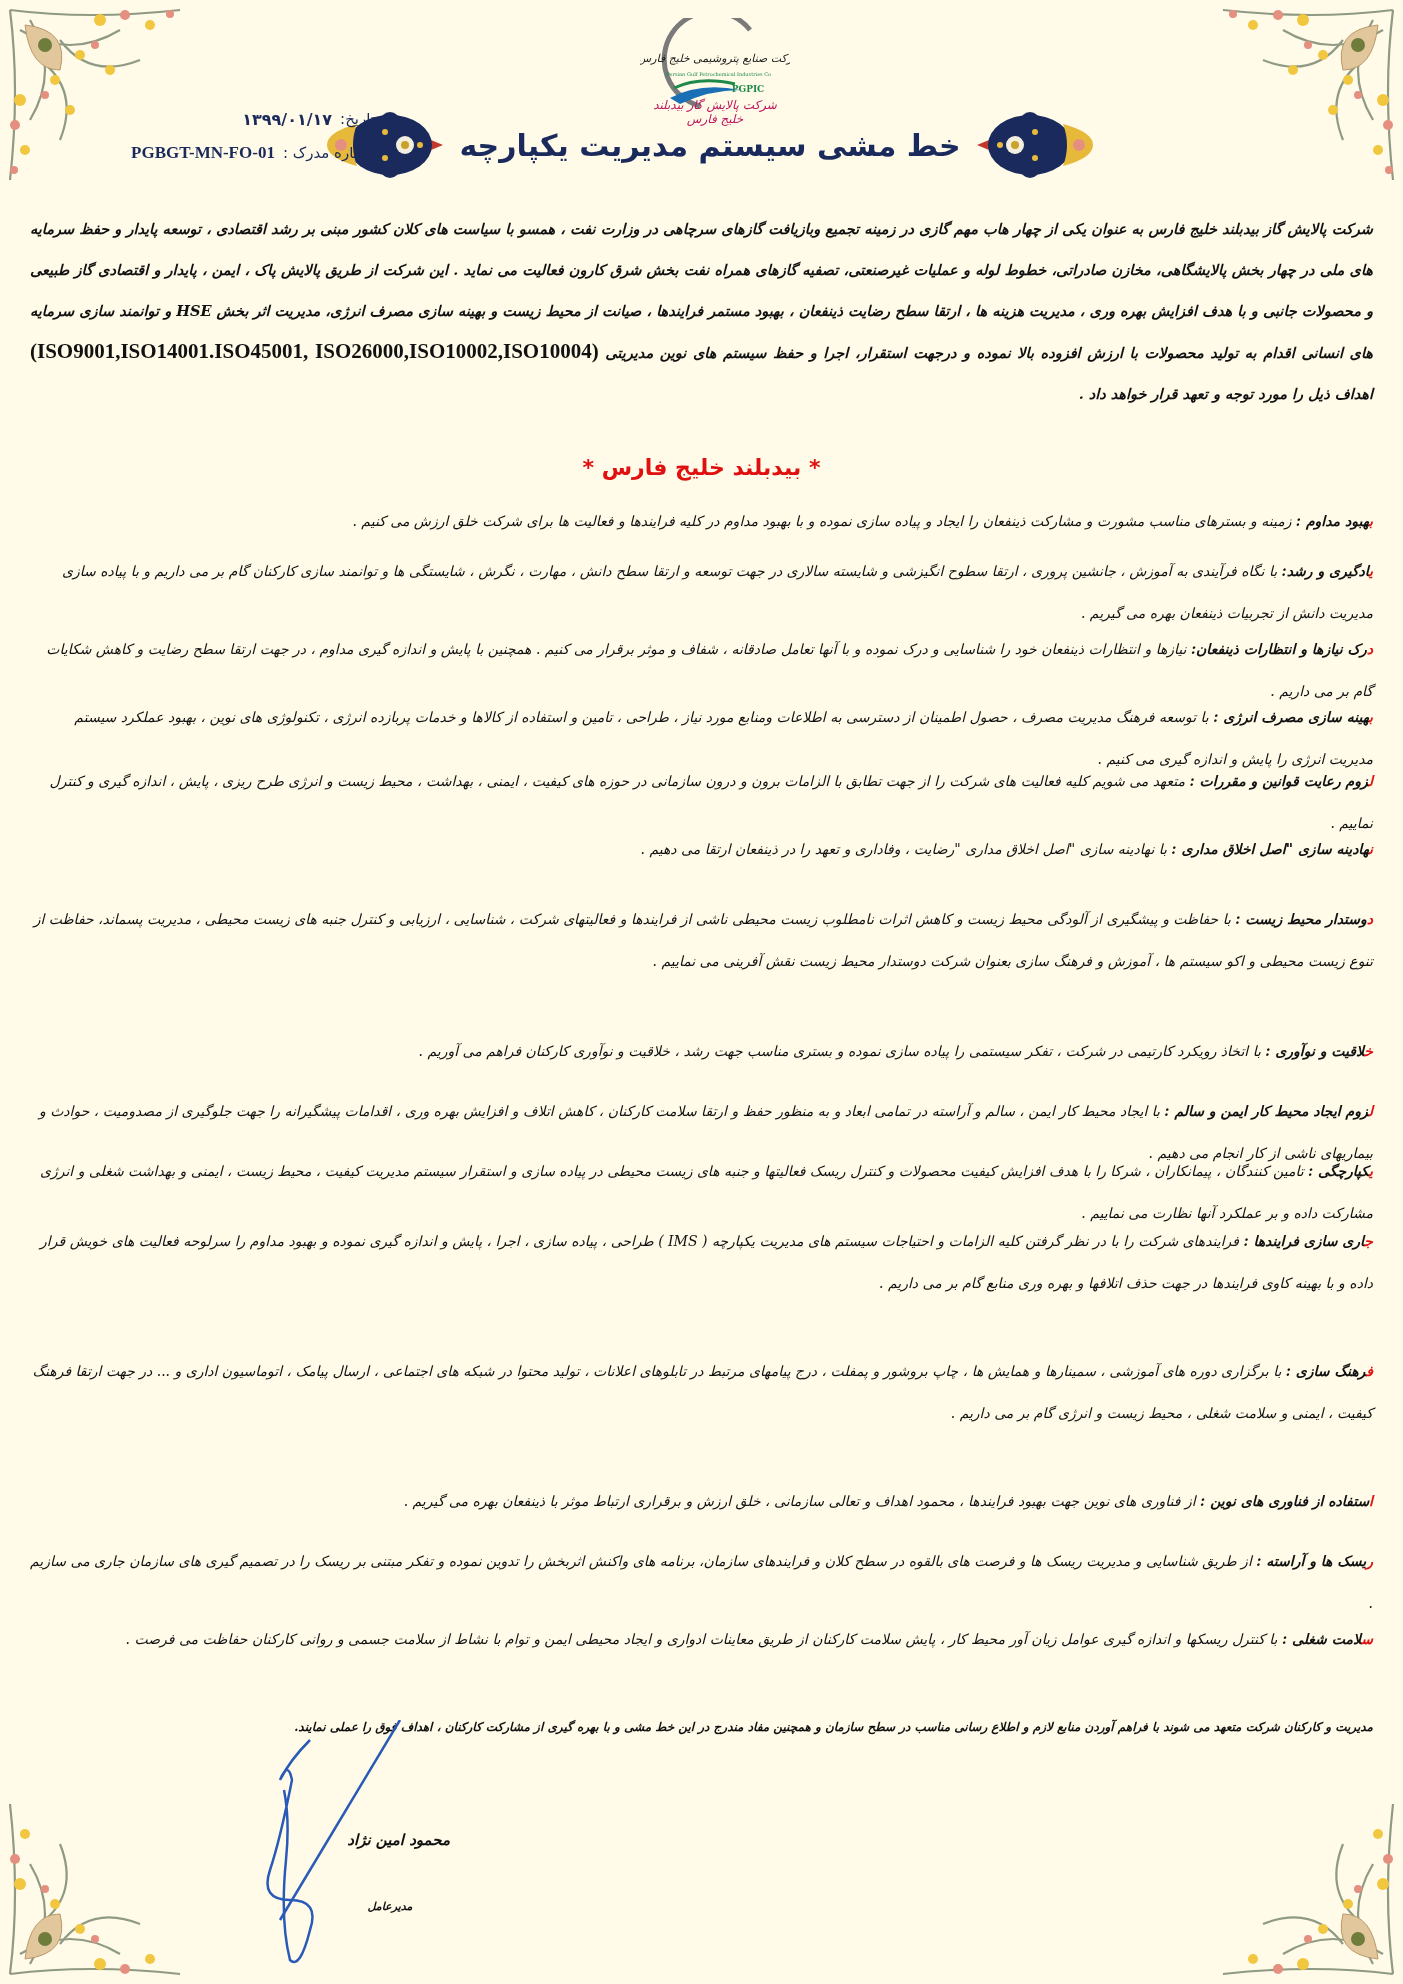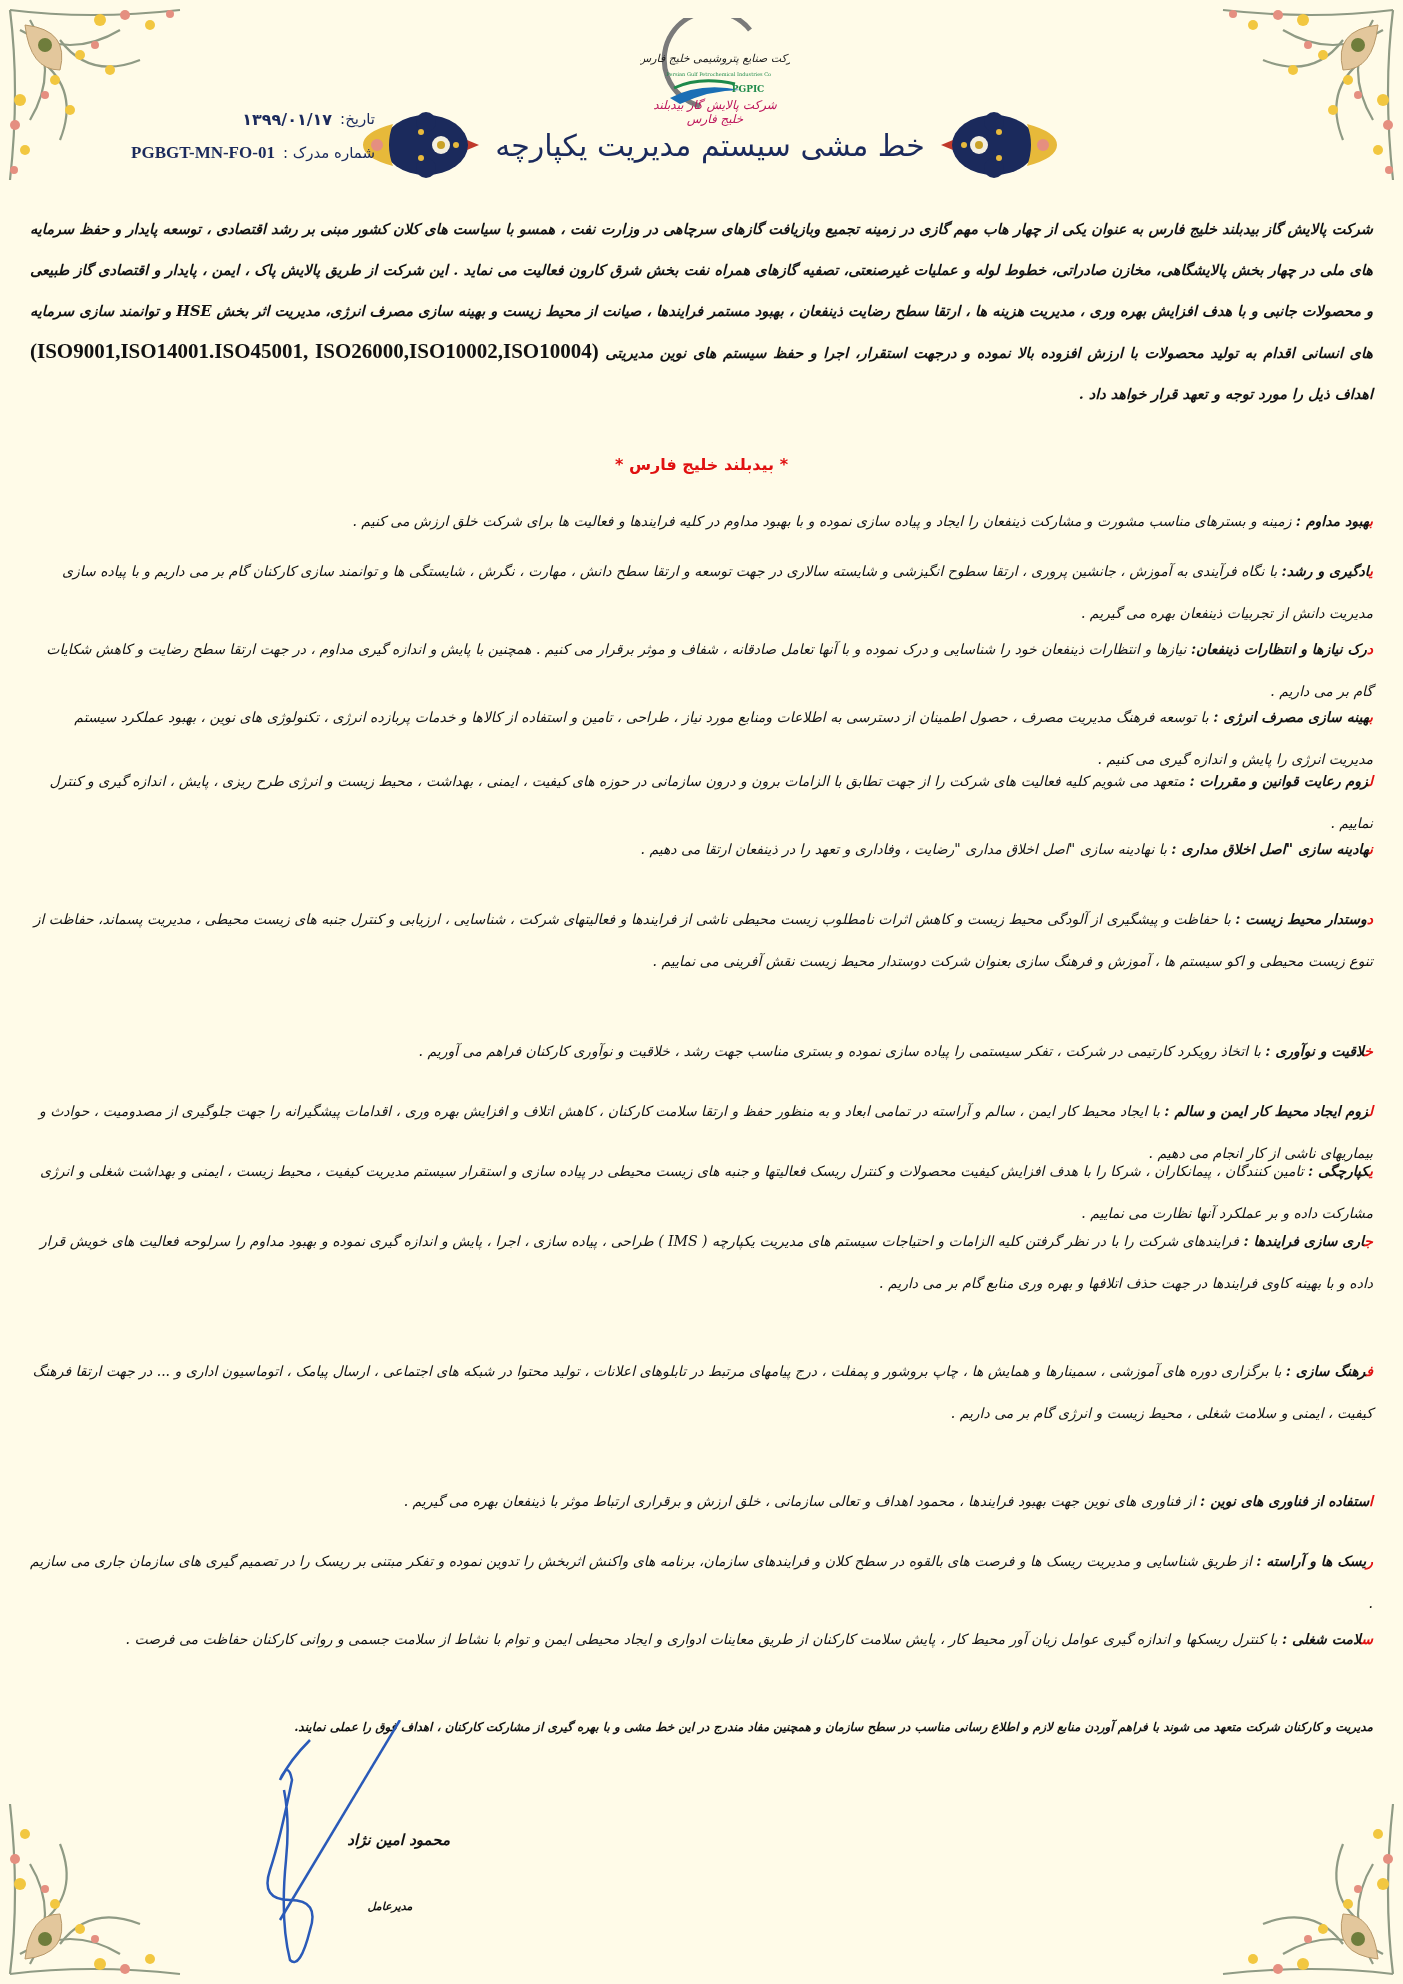--- a/index.html
+++ b/index.html
@@ -29,21 +29,21 @@
       font-size: 12px; font-style: italic; text-align: center; color: #be185d;
     }
     .title-row {
       position: absolute; top: 110px; left: 385px; width: 650px; height: 70px;
       display: flex; align-items: center; justify-content: center;
     }
     .medallion { width: 120px; height: 66px; flex: 0 0 auto; }
     .medallion.right { transform: scaleX(-1); }
     .doc-title {
       font-family: "DejaVu Sans", "Liberation Sans", sans-serif;
-      font-weight: normal; font-size: 30px; color: #1b2a5c;
+      font-weight: bold; font-size: 30px; color: #1b2a5c;
       padding: 0 14px; white-space: nowrap;
     }
 
     .meta {
       position: absolute; left: 115px; top: 102px; width: 260px;
       font-family: "DejaVu Sans", "Liberation Sans", sans-serif;
       color: #1b2a5c;
     }
     .meta-row { display: flex; align-items: center; height: 34px; gap: 8px; }
     .meta-label { font-size: 15px; }
@@ -54,21 +54,21 @@
     .intro {
       position: absolute; top: 208px; left: 30px; right: 30px;
       font-size: 14.5px; font-style: italic; font-weight: bold;
       line-height: 41px; text-align: justify;
     }
     .intro .iso { font-family: "Liberation Serif", serif; font-style: normal; font-weight: bold; font-size: 21px; direction: ltr; unicode-bidi: embed; }
 
     .section-title {
       position: absolute; top: 455px; left: 0; right: 0; text-align: center;
       font-family: "DejaVu Sans", "Liberation Sans", sans-serif;
-      color: #e01010; font-weight: bold; font-size: 16px;
+      color: #e01010; font-weight: bold; font-size: 22px;
     }
 
     .policies { position: absolute; top: 500px; left: 30px; right: 30px; }
     .item {
       position: absolute; right: 0; left: 0;
       font-size: 14px; font-style: italic; line-height: 42px;
       text-align: right;
     }
     .item .first { color: #e01010; font-weight: bold; }
     .item .head { font-weight: bold; }

